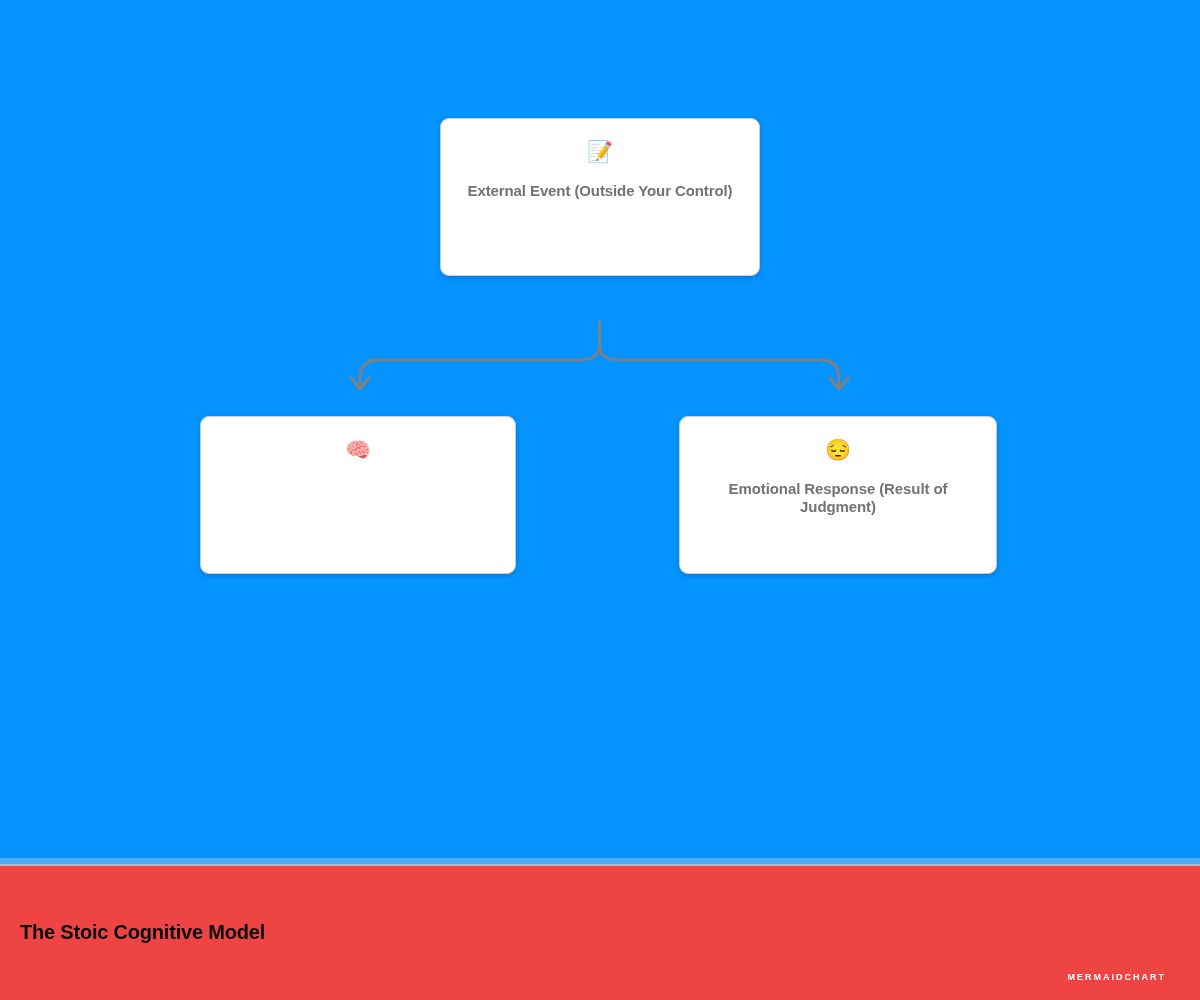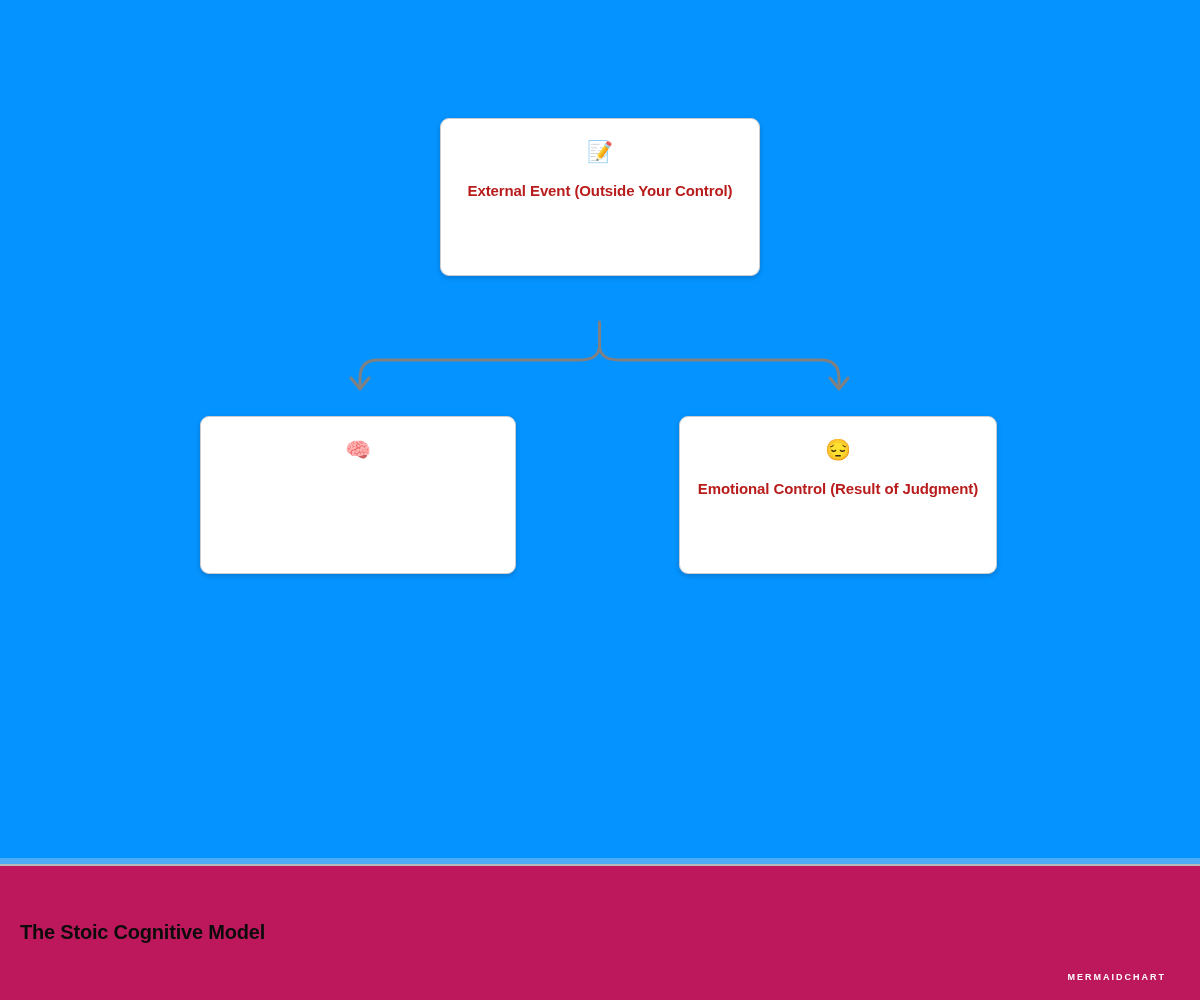--- a/index.html
+++ b/index.html
@@ -71,21 +71,21 @@
     line-height: 1;
     margin-top: 22px;
     height: 24px;
   }
   .node-label {
     display: block;
     margin: 17px 14px 0 14px;
     font-size: 15px;
     font-weight: bold;
     line-height: 1.22;
-    color: #b91c1c;
+    color: #737373;
     letter-spacing: -0.1px;
   }
 
   #node-external-event {
     left: 440px;
     top: 118px;
     width: 320px;
     height: 158px;
   }
   #node-judgment {
@@ -101,21 +101,21 @@
     height: 158px;
   }
 
   
   #footer {
     position: absolute;
     left: 0;
     top: 866px;
     width: 1200px;
     height: 134px;
-    background: #be185d;
+    background: #ef4444;
   }
   #footer-title {
     position: absolute;
     left: 20px;
     top: 55px;
     font-size: 20px;
     font-weight: bold;
     color: #0b0b0b;
     letter-spacing: -0.2px;
   }
@@ -157,21 +157,21 @@
     <span class="node-emoji">📝</span>
     <span class="node-label">External Event (Outside Your Control)</span>
   </div>
 
   <div class="node-card" id="node-judgment">
     <span class="node-emoji">🧠</span>
   </div>
 
   <div class="node-card" id="node-emotional-response">
     <span class="node-emoji">😔</span>
-    <span class="node-label">Emotional Control (Result of Judgment)</span>
+    <span class="node-label">Emotional Response (Result of Judgment)</span>
   </div>
 
 </div>
 
 <div id="canvas-bottom-band"></div>
 <div id="canvas-divider"></div>
 
 <div id="footer">
   <div id="footer-title">The Stoic Cognitive Model</div>
   <div id="footer-watermark">MERMAIDCHART</div>

